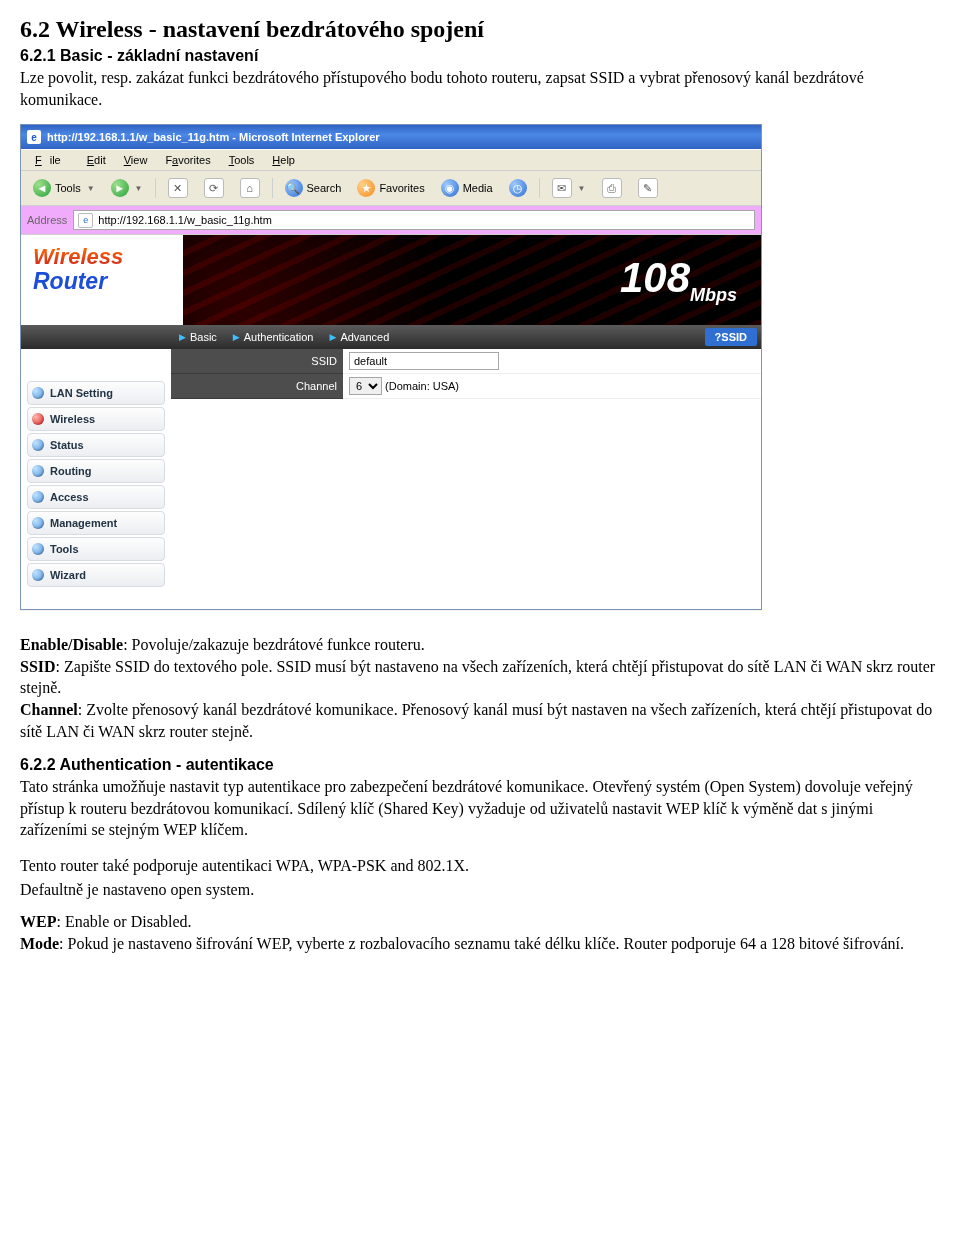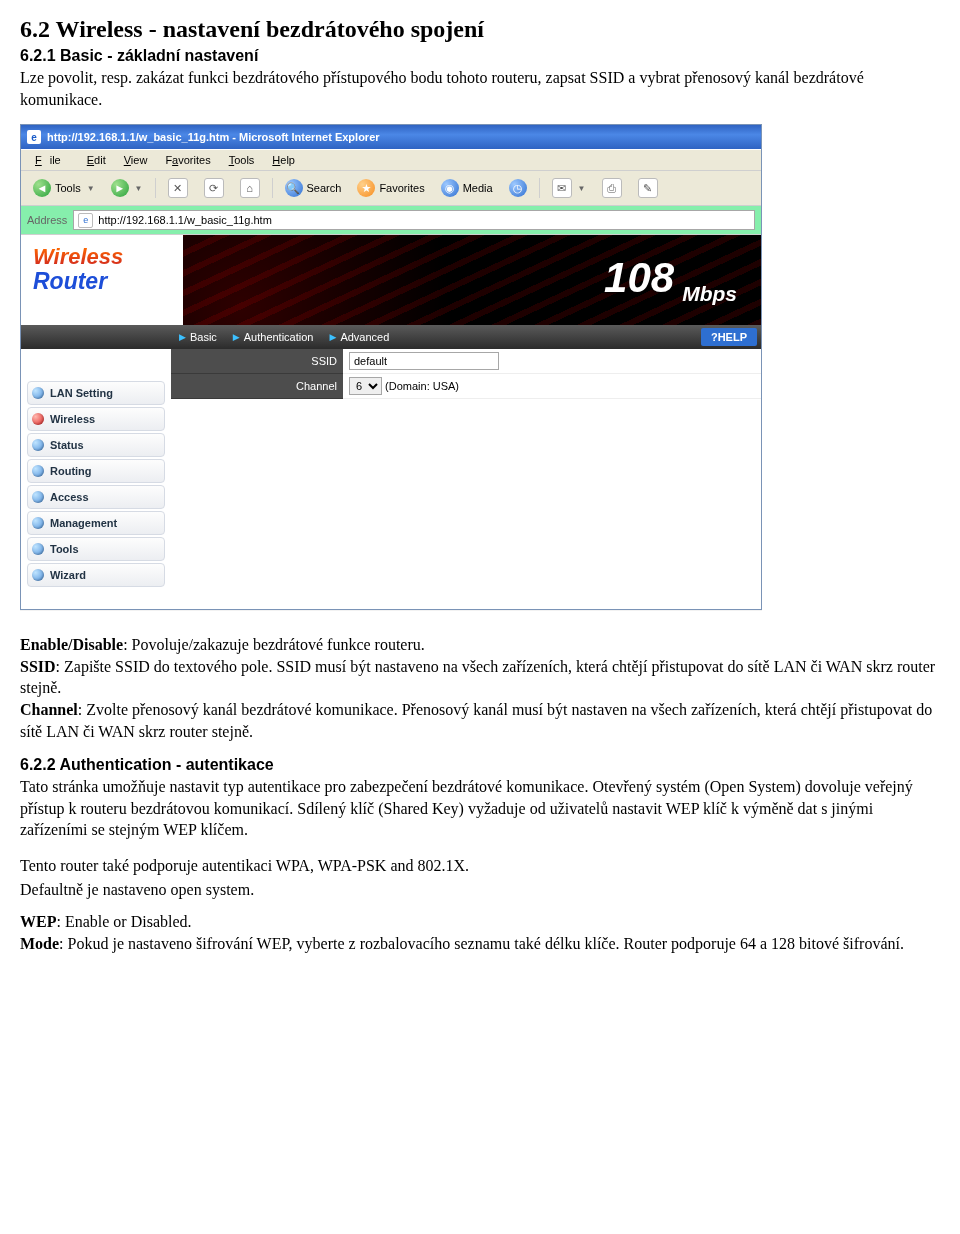--- a/index.html
+++ b/index.html
@@ -110,21 +110,21 @@
     margin: 0 2px;
   }
   .chev { font-size: 8px; color:#666; margin-left:2px;}
   
   .addressbar {
     display: flex;
     align-items: center;
     height: 24px;
     padding: 2px 6px;
     gap: 6px;
-    background: #86efac;
+    background: #f0abfc;
     border-bottom: 1px solid #cfcfcf;
   }
   .addressbar .addr-label { color:#666; }
   .addressbar .url-box {
     flex: 1;
     display: flex;
     align-items: center;
     gap: 5px;
     height: 18px;
     padding: 0 4px;
@@ -181,21 +181,21 @@
     display:flex; align-items:center; justify-content:flex-end; padding-right:24px;
   }
   .mbps {
     font-family: Arial, sans-serif;
     font-size: 42px;
     font-weight: 900;
     font-style: italic;
     color:#fff;
     text-shadow: 0 1px 2px #000;
   }
-  .mbps sub { font-size:21px; font-style:italic; margin-left:8px; }
+  .mbps sub { font-size:18px; font-style:italic; margin-left:0; }
 
   
   .tabbar {
     display:flex;
     align-items:center;
     height: 24px;
     background: linear-gradient(#5a5a5a,#2b2b2b);
     color:#fff;
     font-size:11px;
     padding-left: 4px;
@@ -387,21 +387,21 @@
           <span>Basic</span>
         </div>
       <div class="ttab">
           <span class="arrow">▶</span>
           <span>Authentication</span>
         </div>
       <div class="ttab">
           <span class="arrow">▶</span>
           <span>Advanced</span>
         </div>
-      <div class="help">?HELP</div>
+      <div class="help">?SSID</div>
     </div>
     <div class="main">
       <div class="sidebar">
         <div class="nav-item">
             <span class="dot"></span>
             <span>LAN Setting</span>
           </div>
         <div class="nav-item">
             <span class="dot dot-red"></span>
             <span>Wireless</span>

